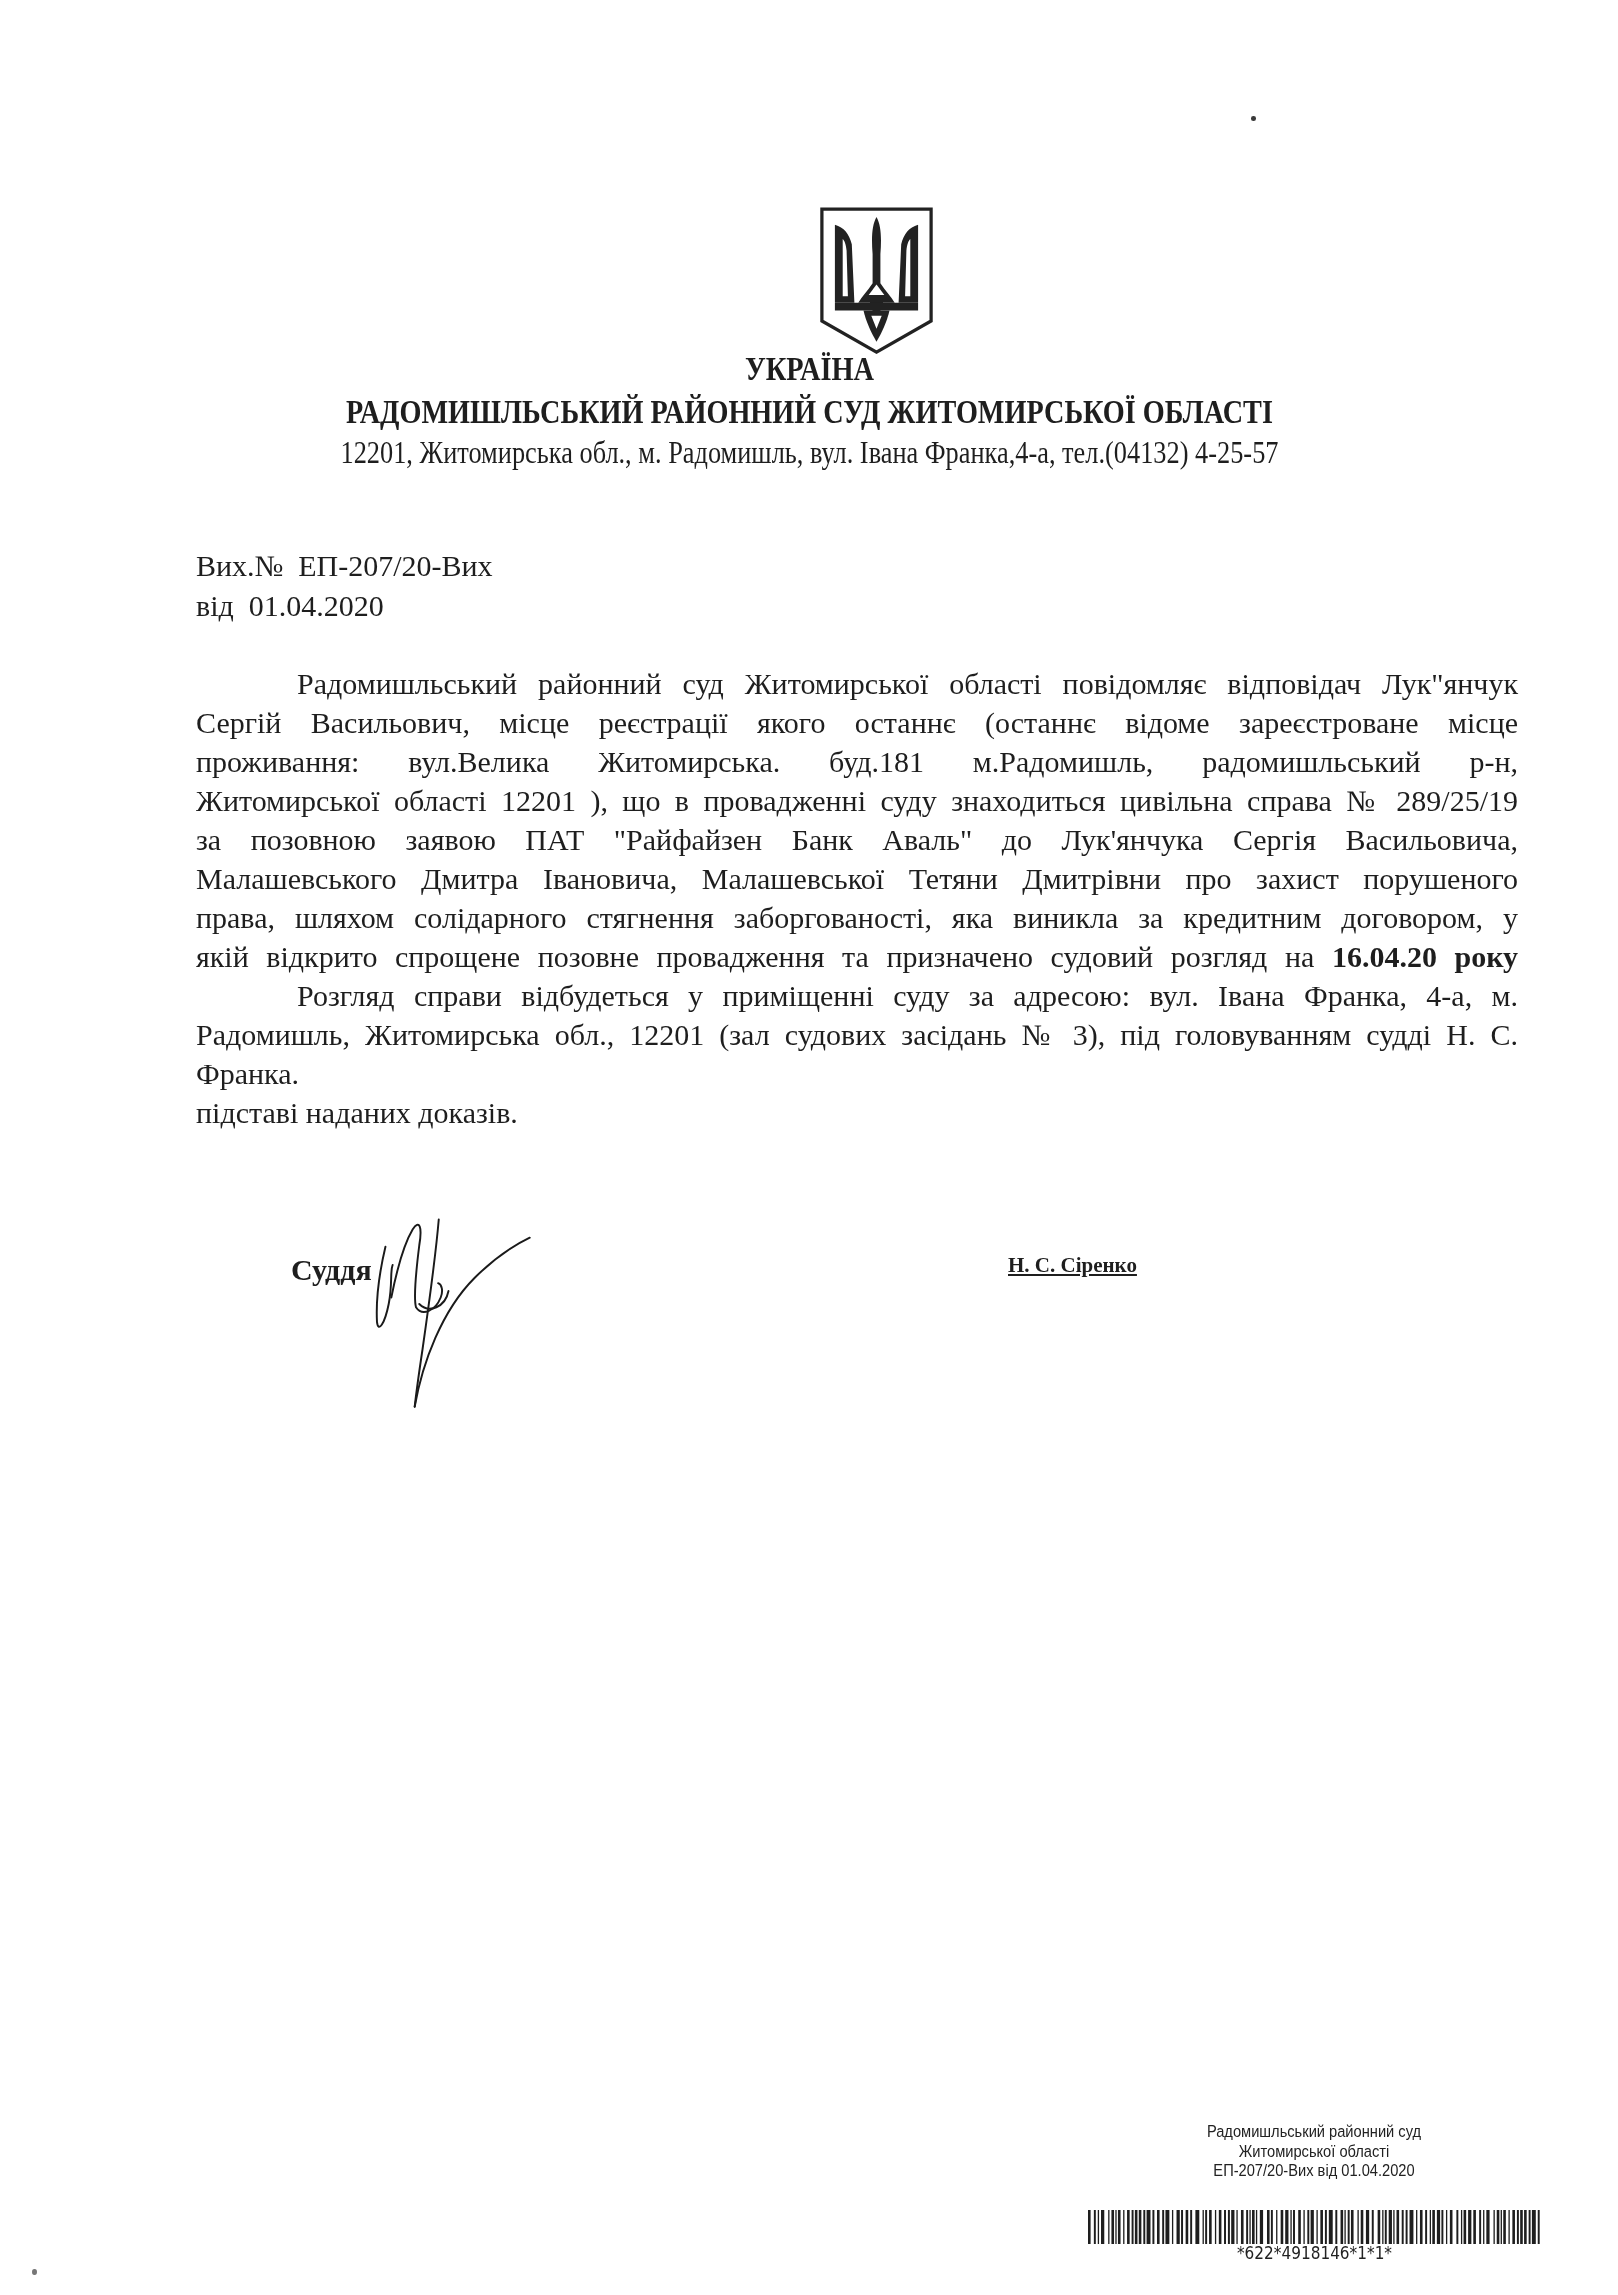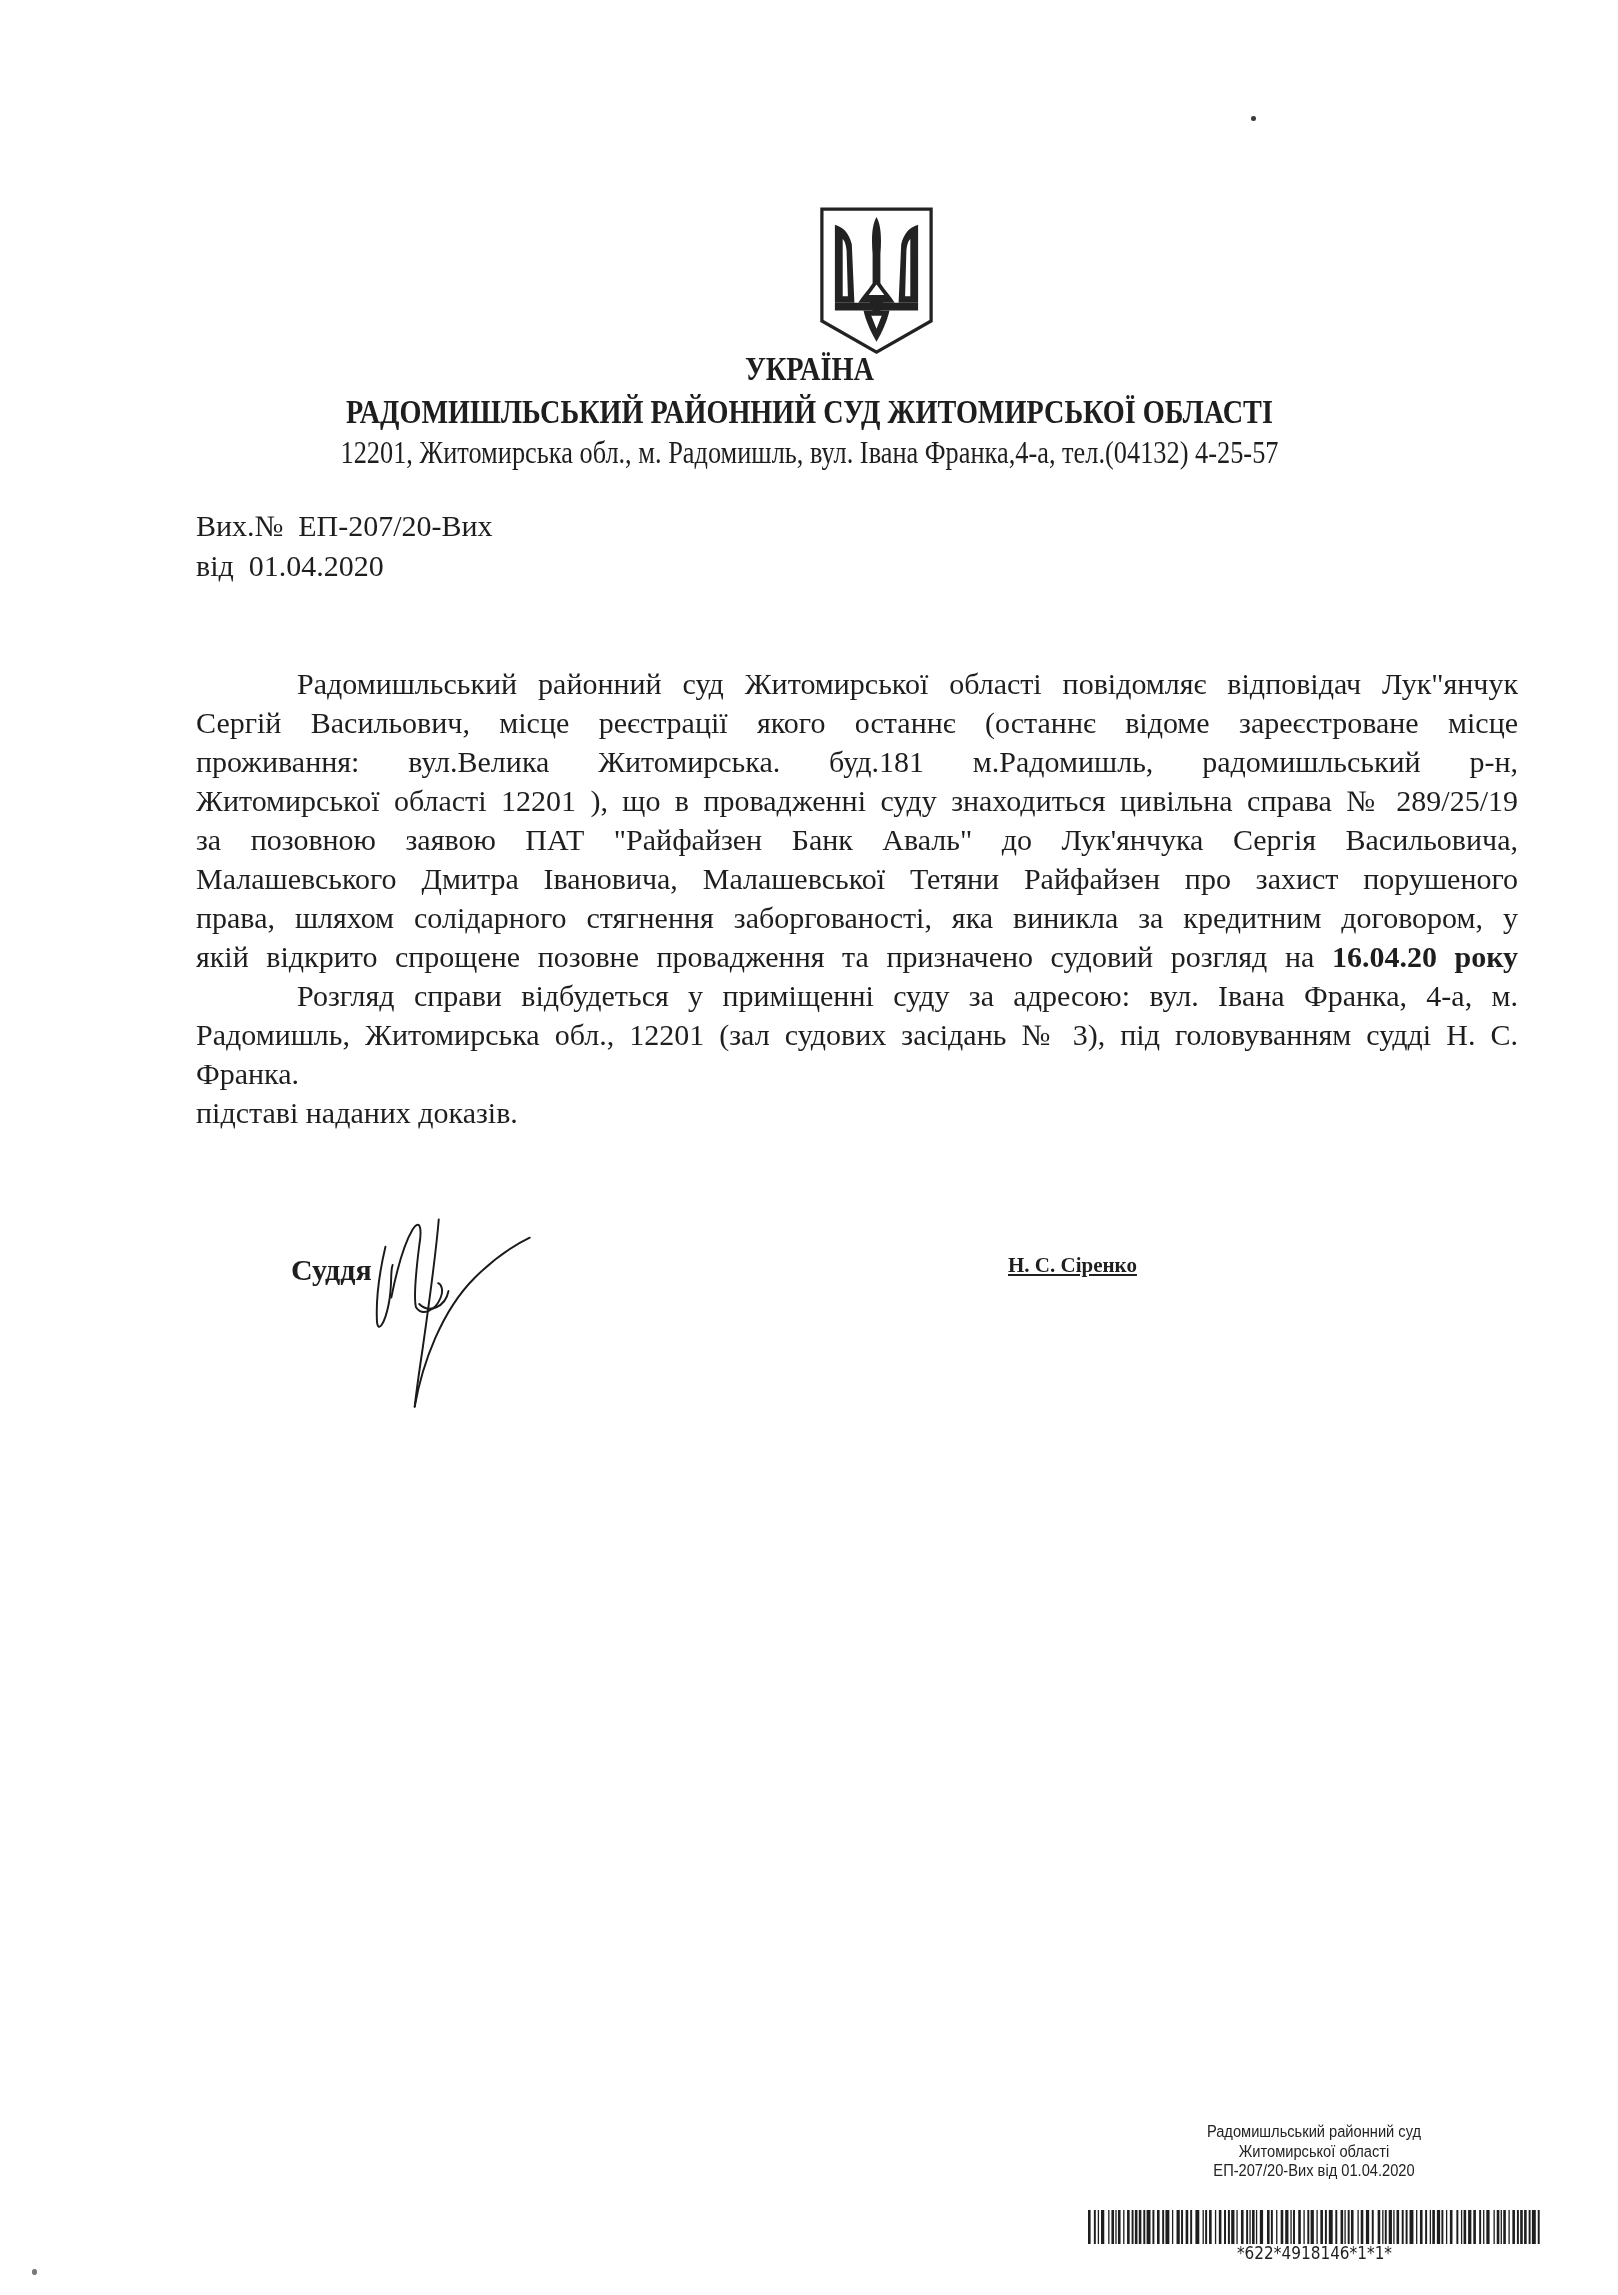--- a/index.html
+++ b/index.html
@@ -11,21 +11,21 @@
   #speck-top { left: 1251px; top: 116px; width: 4.6px; height: 4.6px; }
   #speck-bottom { left: 32px; top: 2269px; width: 4.6px; height: 5.9px; background: #777; }
 
   #coat { left: 818px; top: 205px; width: 117px; height: 150px; }
 
   .hdr { position: absolute; left: 0; width: 1619px; text-align: center; white-space: nowrap; }
   #country { top: 351px; font-size: 33px; font-weight: bold; letter-spacing: 0px; transform: scaleX(0.86); }
   #court { top: 393px; font-size: 34px; font-weight: bold; transform: scaleX(0.83); }
   #address { top: 435px; font-size: 31px; transform: scaleX(0.85); }
 
-  .ref { position: absolute; left: 196px; font-size: 30px; white-space: pre; }
+  .ref { position: absolute; left: 196px; font-size: 30px; white-space: pre; margin-top: 40px; }
   #outno { top: 509px; }
   #outdate { top: 549px; }
 
   #body { position: absolute; left: 196px; top: 664px; width: 1322px; font-size: 30px; line-height: 39px; }
   .line { display: block; white-space: nowrap; text-align: justify; text-align-last: justify; height: 39px; overflow: visible; }
   .line.last { text-align-last: left; }
   .indent { padding-left: 101px; }
   b { font-weight: bold; }
 
   #sig-row { position: absolute; top: 1239px; left: 0; width: 1619px; height: 163px; }
@@ -69,21 +69,21 @@
 
 <div id="outno" class="ref">Вих.№  ЕП-207/20-Вих</div>
 <div id="outdate" class="ref">від  01.04.2020</div>
 
 <div id="body">
   <span class="line indent">Радомишльський районний суд Житомирської області повідомляє відповідач Лук"янчук</span>
   <span class="line">Сергій Васильович, місце реєстрації якого останнє (останнє відоме зареєстроване місце</span>
   <span class="line">проживання: вул.Велика Житомирська.   буд.181 м.Радомишль, радомишльський р-н,</span>
   <span class="line">Житомирської області 12201 ), що в провадженні суду знаходиться цивільна справа № 289/25/19</span>
   <span class="line">за позовною заявою ПАТ "Райфайзен Банк Аваль" до Лук'янчука Сергія Васильовича,</span>
-  <span class="line">Малашевського Дмитра Івановича, Малашевської Тетяни Райфайзен про захист порушеного</span>
+  <span class="line">Малашевського Дмитра Івановича, Малашевської Тетяни Дмитрівни про захист порушеного</span>
   <span class="line">права, шляхом солідарного стягнення заборгованості, яка виникла за кредитним договором, у</span>
   <span class="line"><span>якій відкрито спрощене позовне провадження та призначено судовий розгляд на </span><b>16.04.20 року</b></span>
   <span class="line indent">Розгляд справи відбудеться у приміщенні суду за адресою: вул. Івана Франка, 4-а, м.</span>
   <span class="line">Радомишль, Житомирська обл., 12201 (зал судових засідань № 3), під головуванням судді  Н. С.</span>
   <span class="line last">Франка.</span>
   <span class="line last">підставі наданих доказів.</span>
 </div>
 
 <div id="sig-row">
   <div id="sig-label">Суддя</div>

